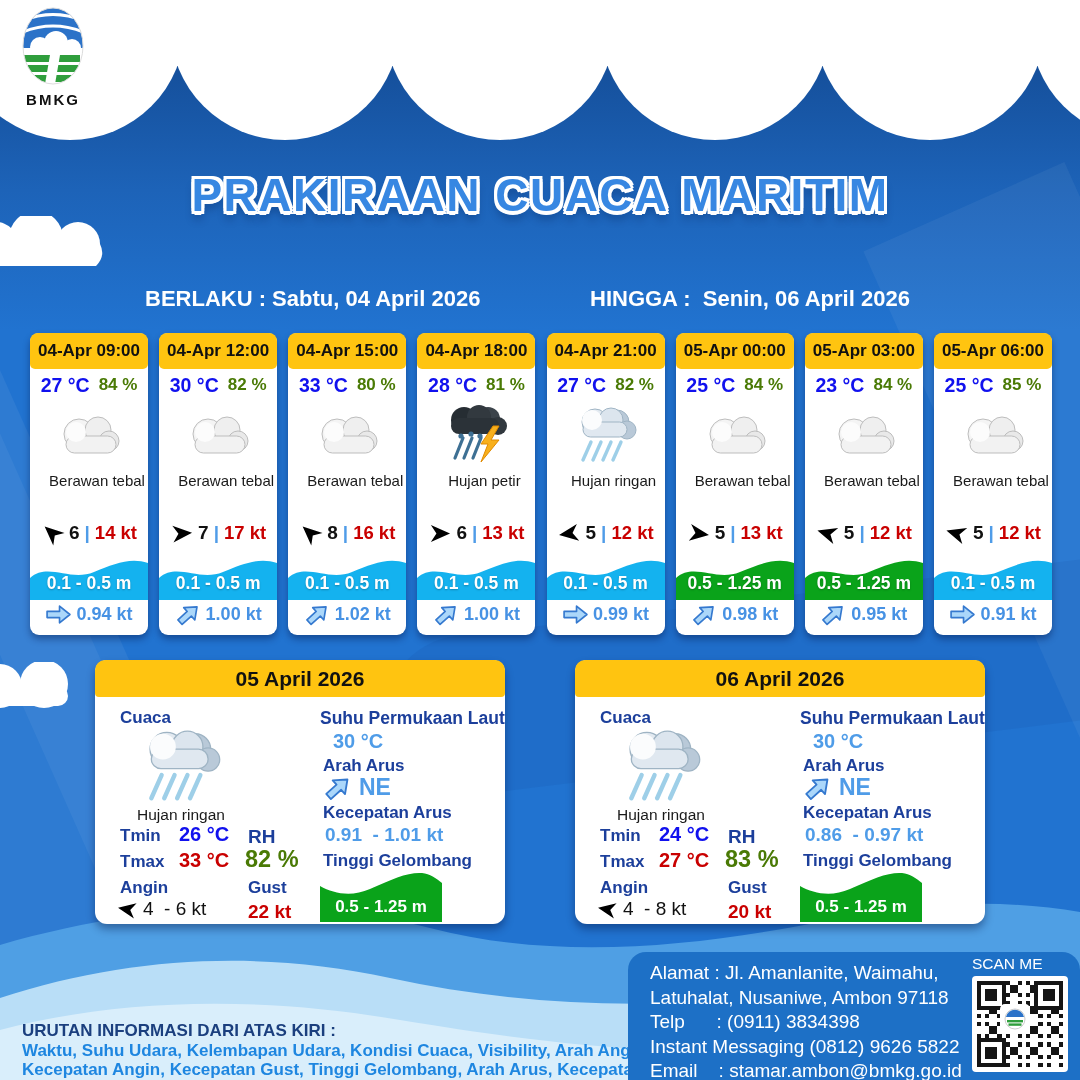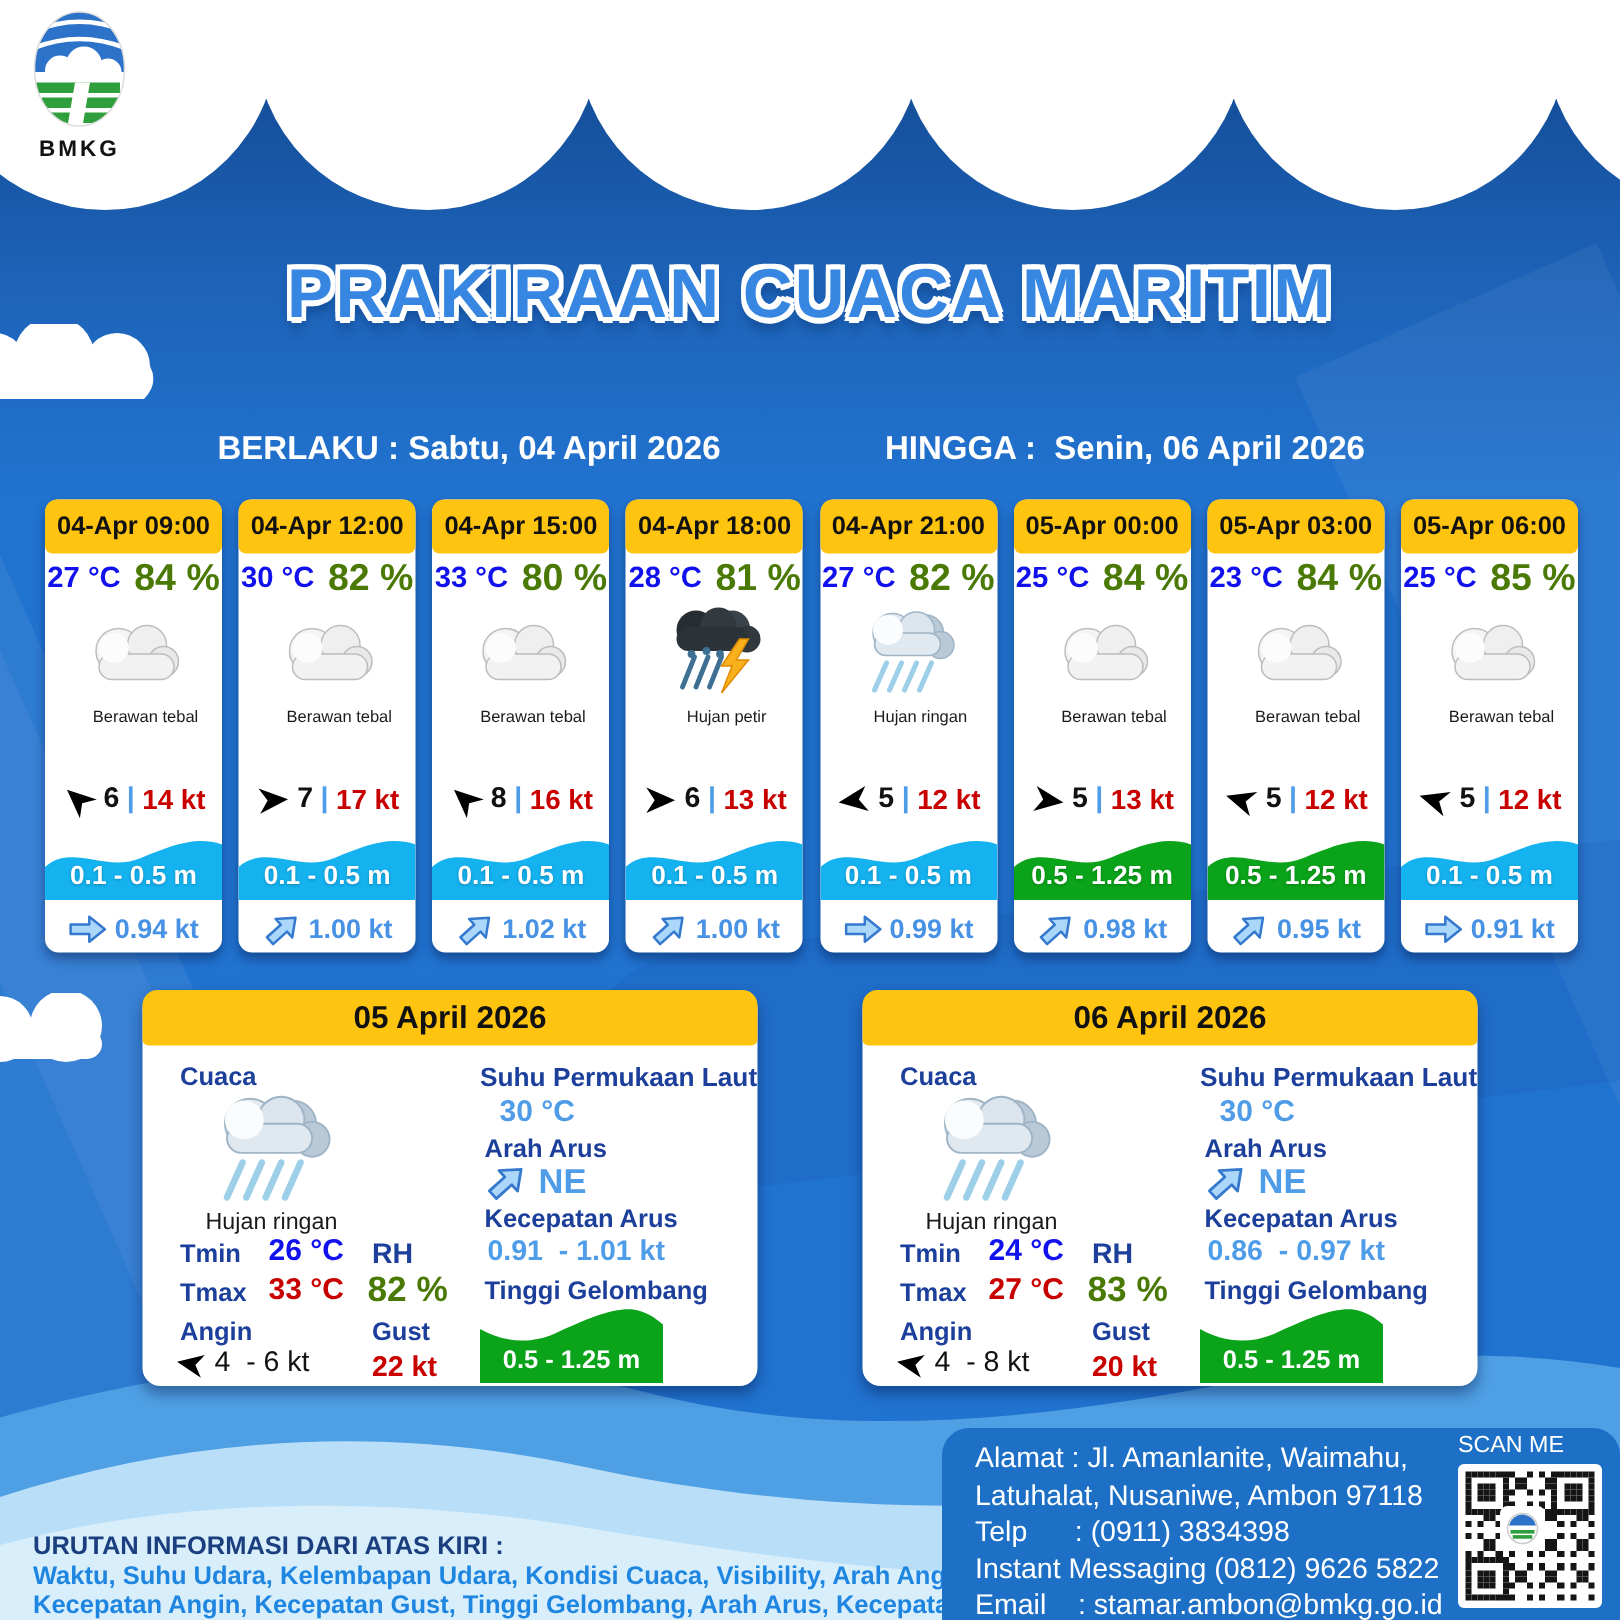--- a/index.html
+++ b/index.html
@@ -35,37 +35,37 @@
   .validity{position:absolute;left:0;top:286px;width:100%;z-index:5;color:#fff;font-size:22px;font-weight:bold;}
   .val-from{position:absolute;left:145px;white-space:pre;}
   .val-to{position:absolute;left:550px;white-space:pre;margin-left:40px;}
   
   .cards-row{position:absolute;left:30px;top:333px;width:1022px;display:flex;justify-content:space-between;z-index:5;}
   .card{position:relative;width:118px;height:302px;background:#fff;border-radius:9px;box-shadow:0 4px 7px rgba(0,15,60,.4);}
   .ctime{position:absolute;top:0;left:0;right:0;height:36px;background:#ffc410;border-radius:8px 8px 5px 5px;
     display:flex;align-items:center;justify-content:center;font-size:17px;font-weight:bold;color:#111;}
   .crow{position:absolute;top:36px;left:0;right:0;height:32px;display:flex;align-items:center;justify-content:center;gap:9px;}
   .tmp{color:#1111ee;font-weight:bold;font-size:19.5px;}
-  .hum{color:#4a7a05;font-weight:bold;font-size:25px;}
+  .hum{color:#4a7a05;font-weight:bold;font-size:17px;}
   .wicon{position:absolute;top:66px;left:0;right:0;height:72px;display:flex;align-items:center;justify-content:center;}
   .wicon svg{width:70px;height:62px;display:none;}
   .wicon[data-kind="cloud"] .ic-cloud{display:block;}
   .wicon[data-kind="rain"] .ic-rain{display:block;}
   .wicon[data-kind="thunder"] .ic-thunder{display:block;}
-  .cond{position:absolute;top:139px;left:0;right:0;text-align:center;font-size:11px;color:#1a1a1a;margin-left:16px;}
+  .cond{position:absolute;top:139px;left:0;right:0;text-align:center;font-size:15px;color:#1a1a1a;margin-left:16px;}
   .wind{position:absolute;top:186px;left:0;right:0;height:28px;display:flex;align-items:center;justify-content:center;gap:5px;}
   .warr{width:23px;height:23px;flex:none;}
   .wb{font-size:19px;font-weight:bold;color:#111;}
   .sep{color:#4f9ce8;font-size:19px;font-weight:bold;}
   .wk{font-size:18.5px;font-weight:bold;color:#c90000;white-space:nowrap;}
   .waveband{position:absolute;top:219px;left:0;right:0;height:48px;color:#14b2ef;}
   .waveband[data-level="moderate"]{color:#0aa31a;}
   .waveband svg{position:absolute;left:0;top:0;width:100%;height:100%;}
   .wavetxt{position:absolute;left:0;right:0;top:21px;text-align:center;color:#fff;font-weight:bold;font-size:17.5px;text-shadow:0 1px 2px rgba(0,0,0,.25);}
-  .cur{position:absolute;top:271px;left:0;right:0;height:26px;display:flex;align-items:flex-end;justify-content:center;gap:4px;}
+  .cur{position:absolute;top:271px;left:0;right:0;height:26px;display:flex;align-items:flex-start;justify-content:center;gap:4px;}
   .carr{width:27px;height:21px;flex:none;}
   .curtxt{font-size:18px;font-weight:bold;color:#4792e4;white-space:nowrap;}
   
   .daily{position:absolute;top:660px;width:410px;height:264px;background:#fff;border-radius:12px;box-shadow:0 5px 9px rgba(0,15,60,.4);z-index:5;}
   .d1{left:95px;} .d2{left:575px;}
   .dhead{position:absolute;top:0;left:0;right:0;height:37px;background:#ffc410;border-radius:10px 10px 4px 4px;
     display:flex;align-items:center;justify-content:center;font-size:21px;font-weight:bold;color:#111;}
   .daily .abs{position:absolute;}
   .nlab{color:#1c3f9b;font-size:17px;font-weight:bold;}
   .d-cuaca{left:25px;top:48px;}

